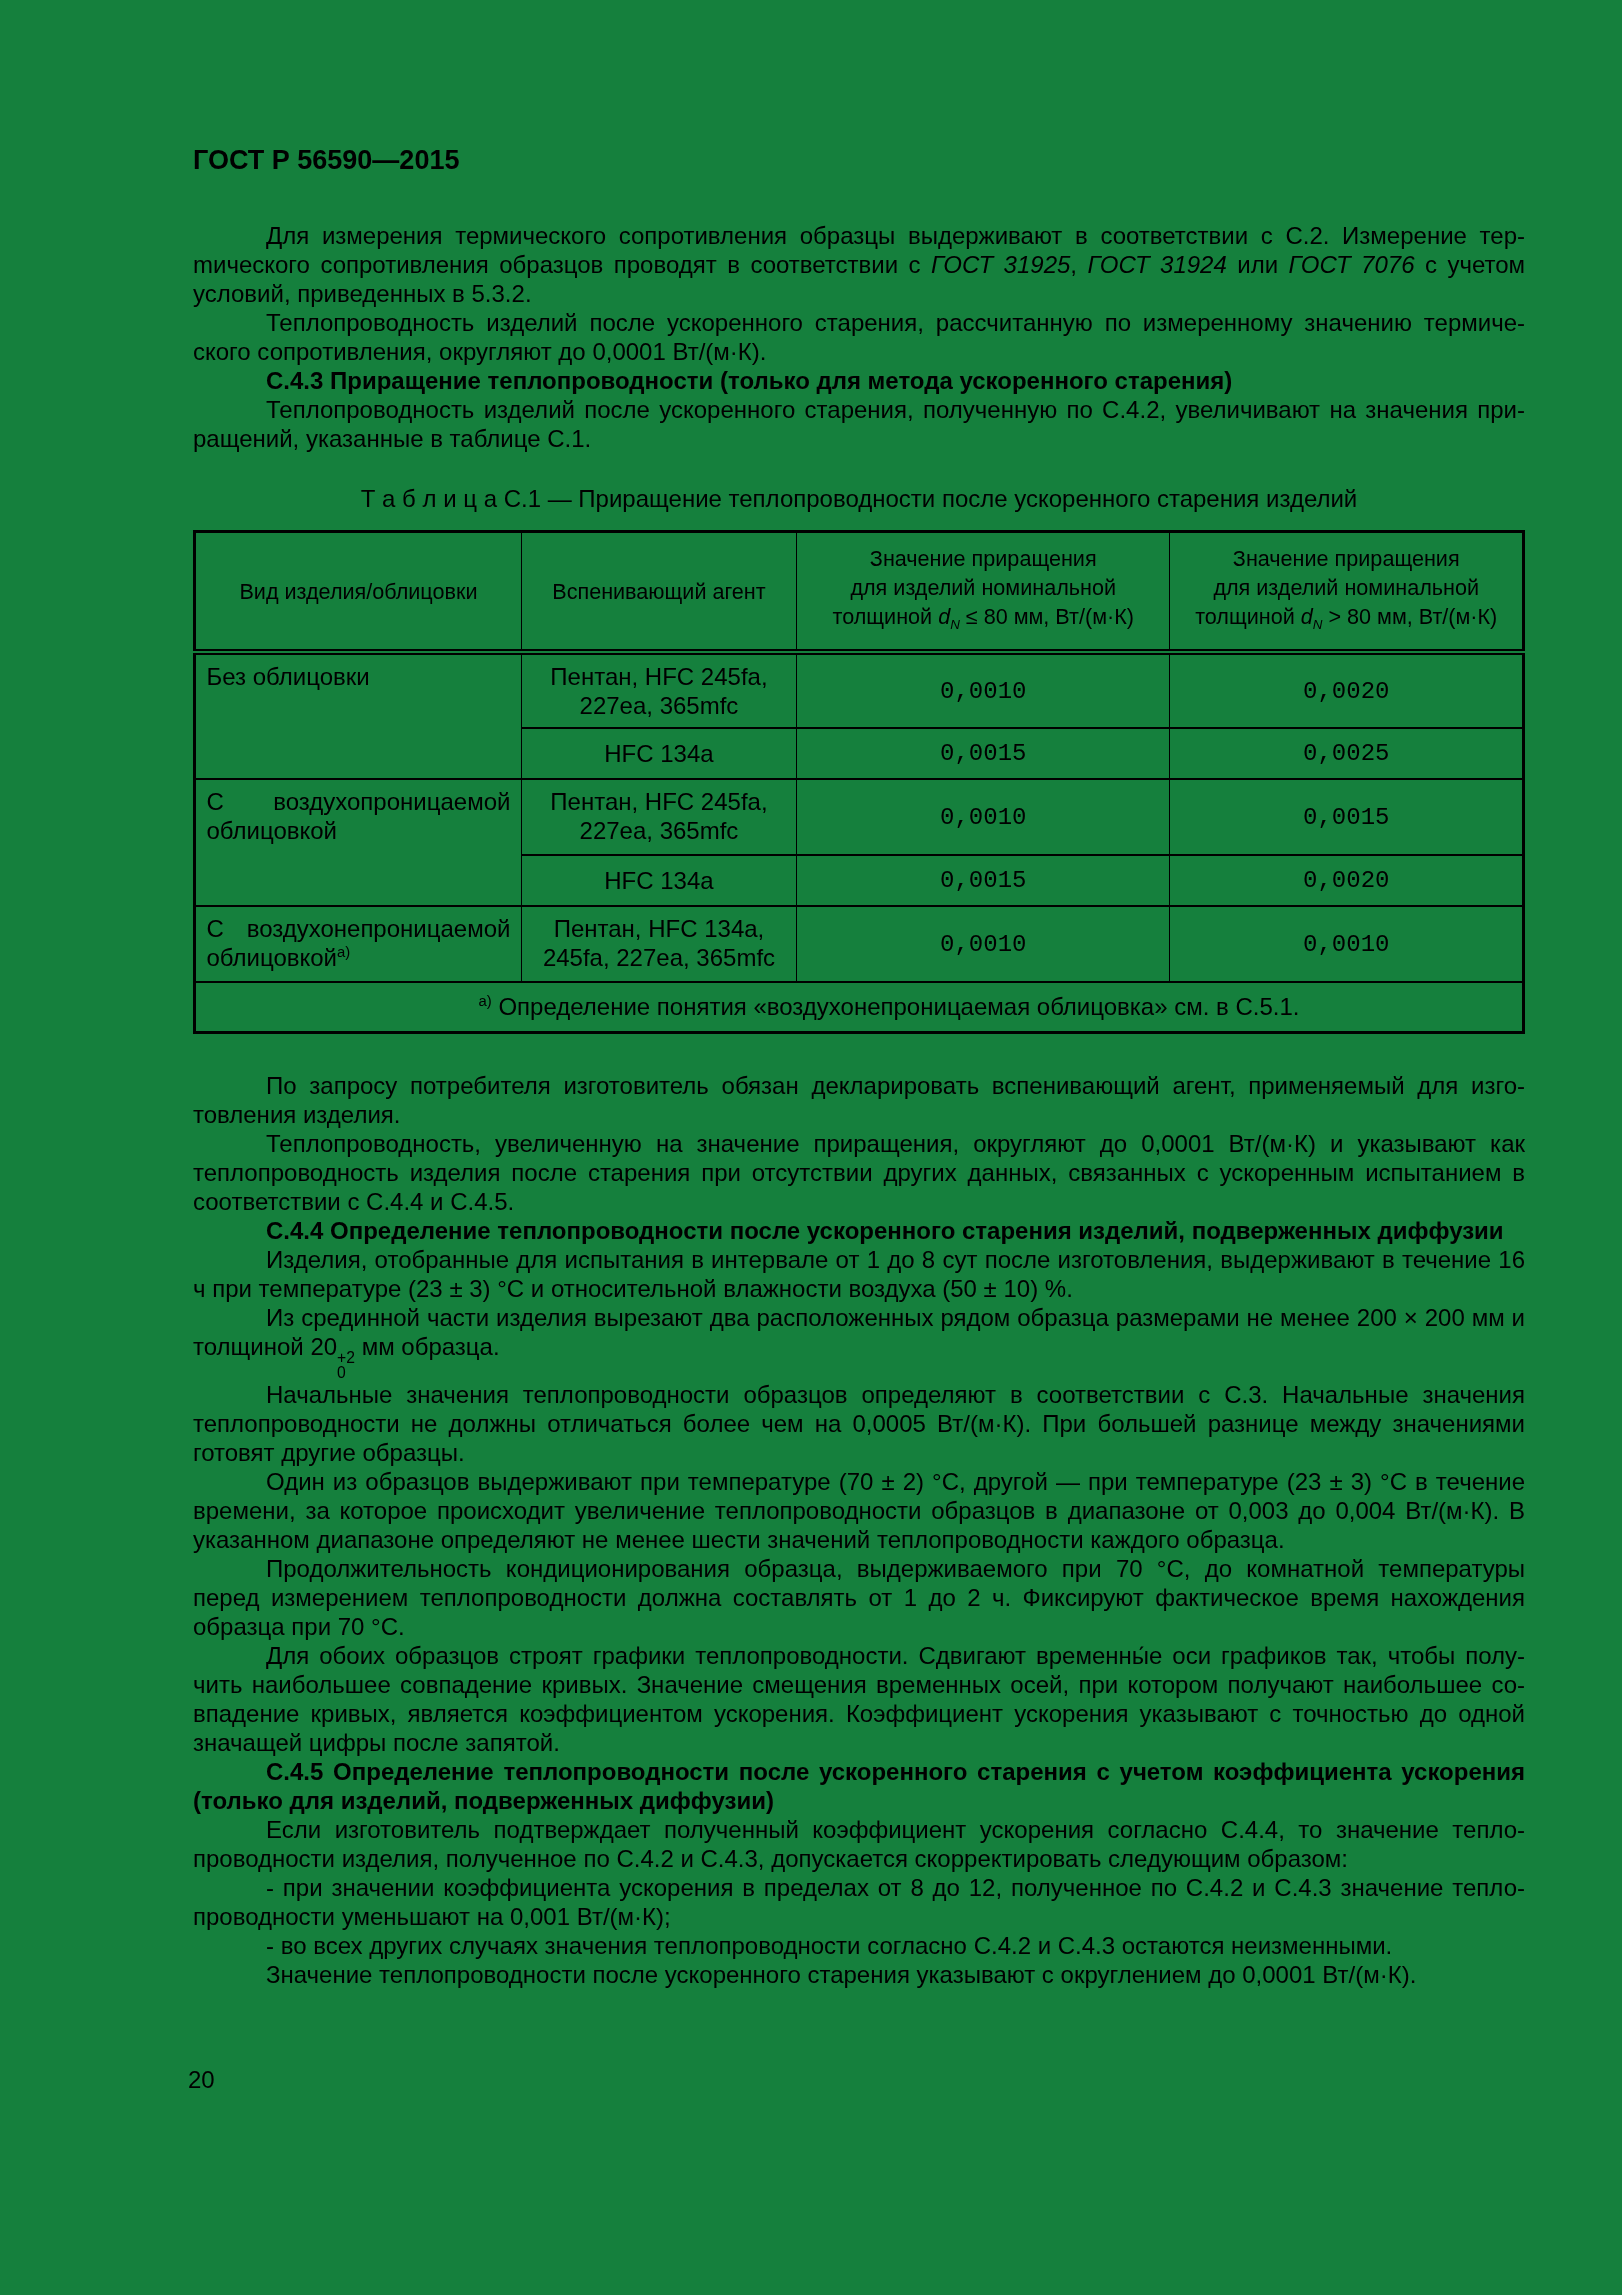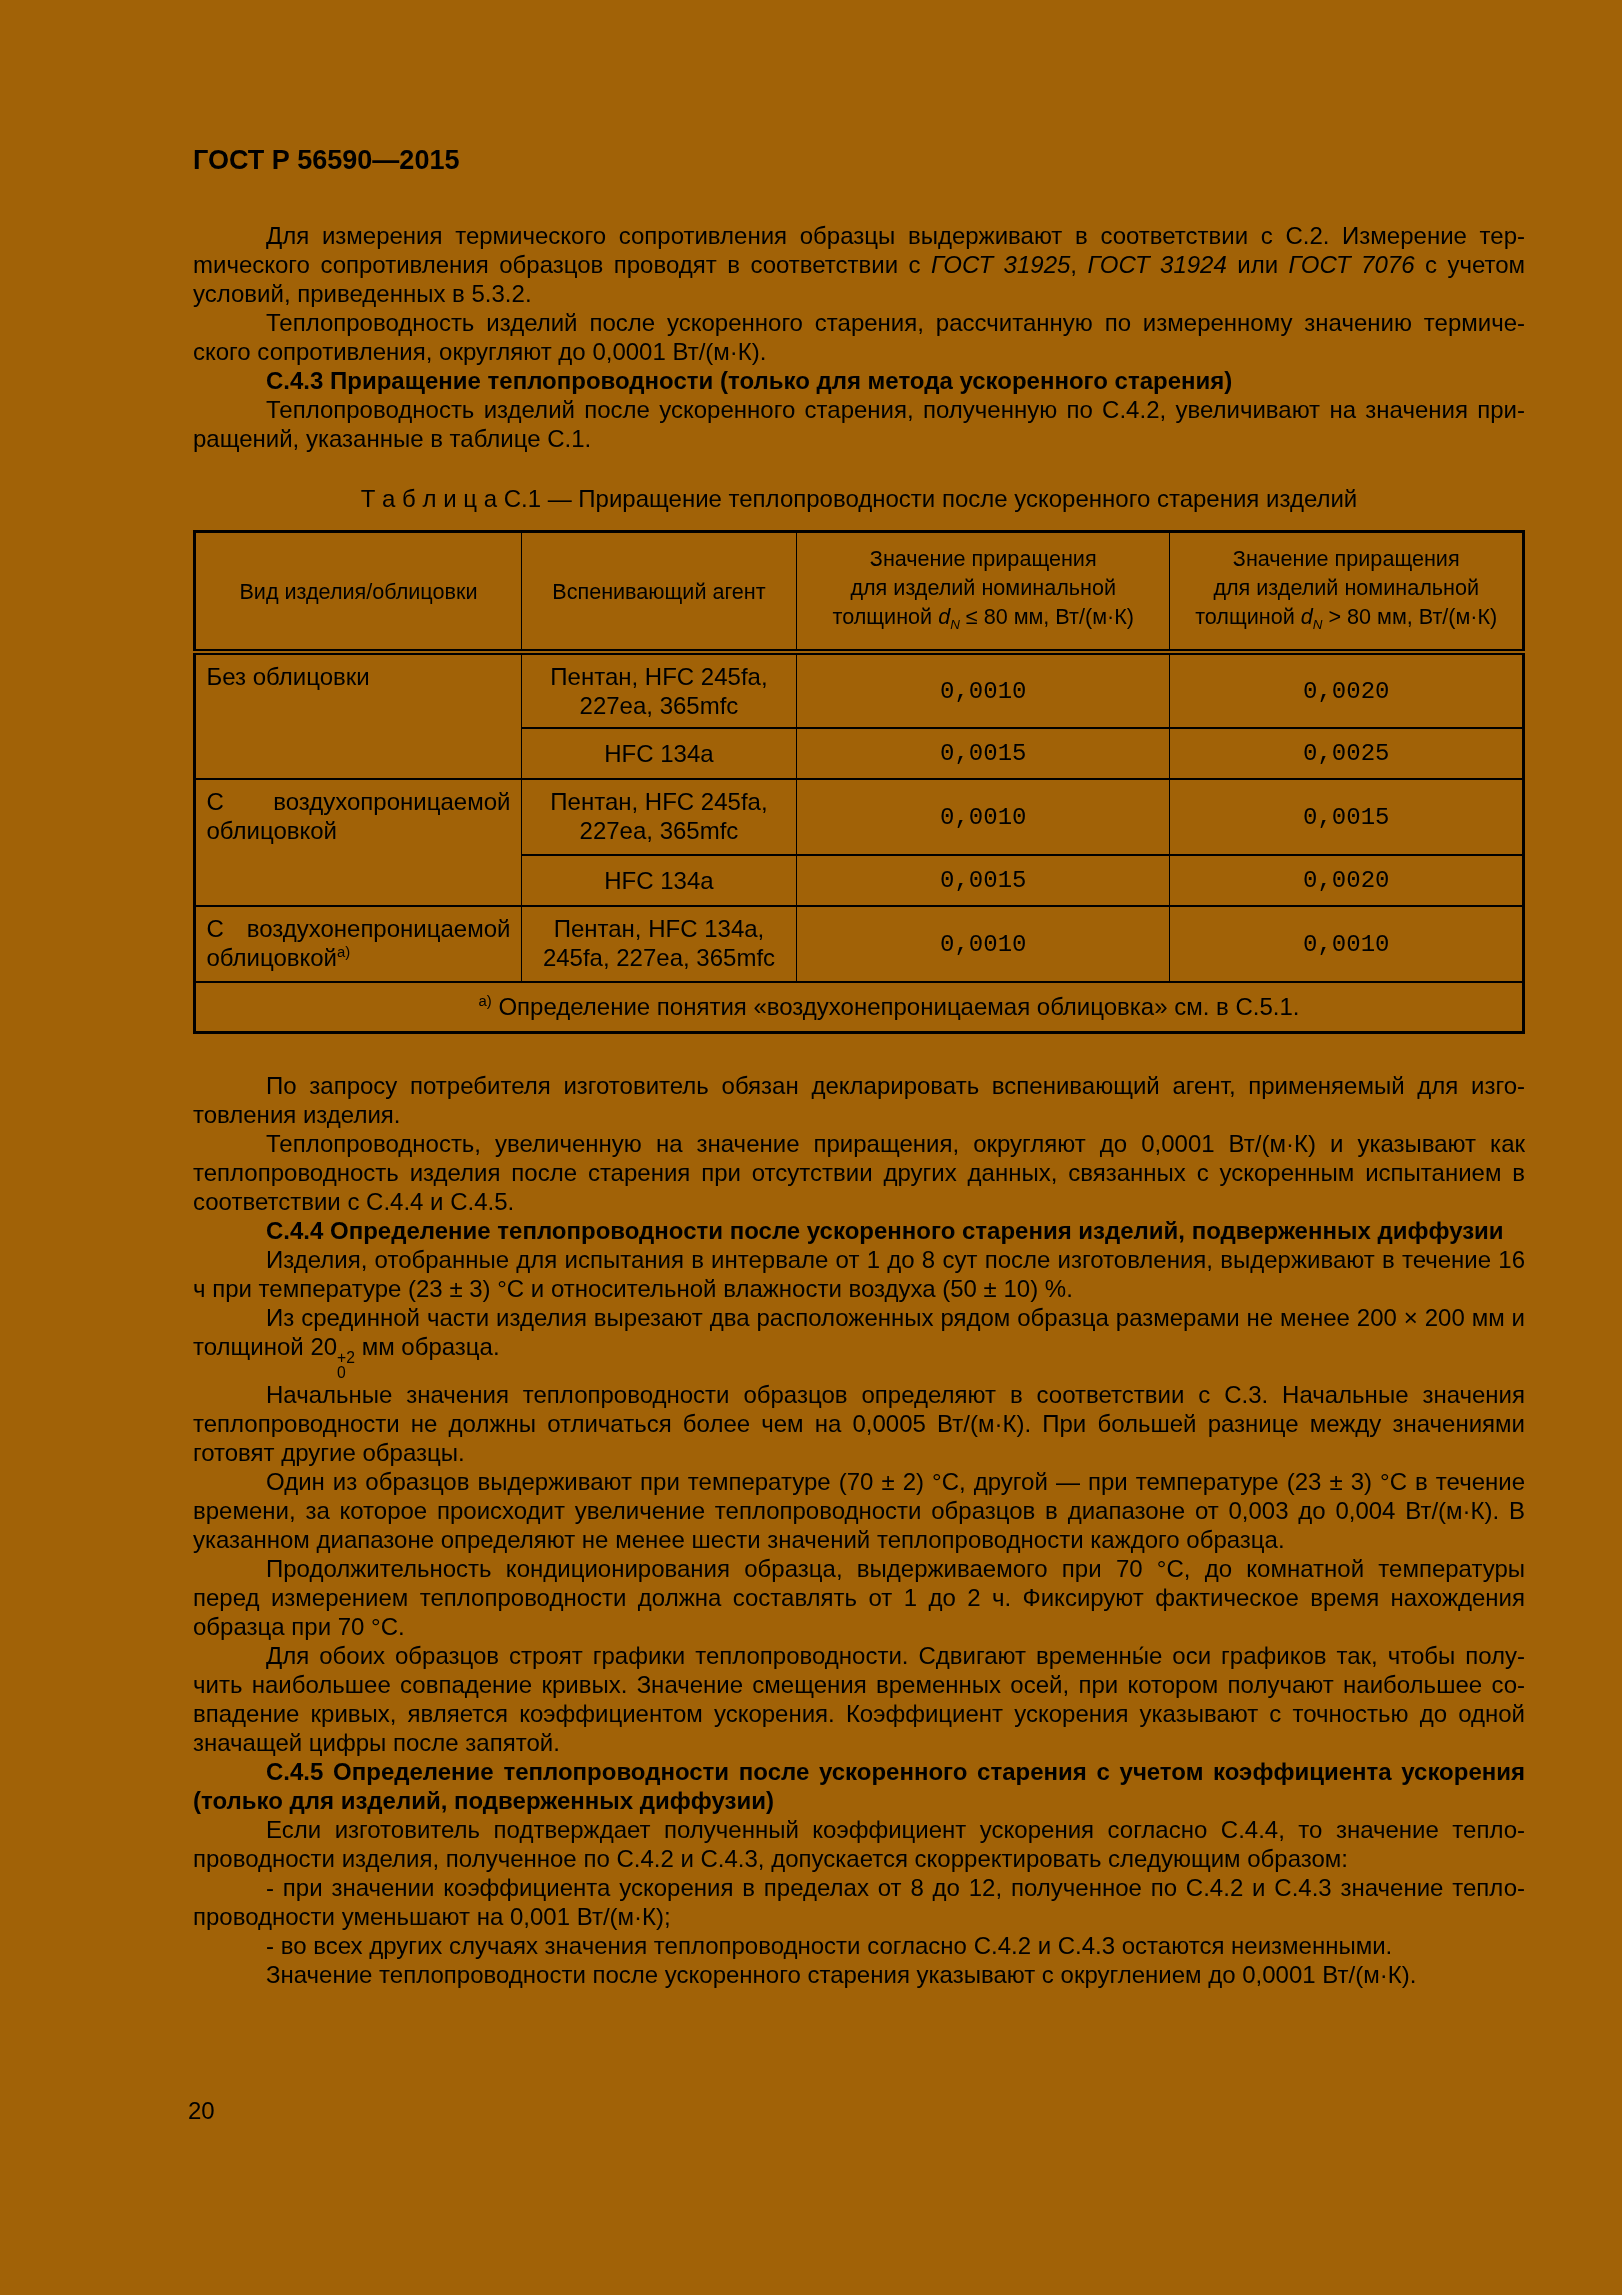--- a/index.html
+++ b/index.html
@@ -1,17 +1,17 @@
 <!DOCTYPE html>
 <html style="font-size:10.5px"><head>
 <meta charset="utf-8">
 <style>
   html,body{margin:0;padding:0;background:#e8e8e8;}
   .page{
-    width:1623px;height:2295px;background:#a16207;position:relative;
+    width:1623px;height:2295px;background:#15803d;position:relative;
     box-sizing:border-box;padding:145px 98px 7px 193px;
     font-family:"Liberation Sans",sans-serif;color:#000;
   }
   .doc-code{font-weight:bold;font-size:27px;line-height:30px;margin:0 0 46px 0;}
   .para{margin:0;font-size:24px;line-height:29px;text-align:justify;text-indent:73px;hyphens:manual;}
   .para.bold{font-weight:bold;}
   .caption{margin:31px 0 17px 0;font-size:24px;line-height:29px;text-indent:0;text-align:center;}
   i.ref{font-style:italic;}
   table.inc{border-collapse:collapse;table-layout:fixed;width:100%;border:3.9px solid #000;}
   table.inc th,table.inc td{border-left:1.3px solid #000;border-right:1.3px solid #000;box-sizing:border-box;}
@@ -29,21 +29,21 @@
   tr.row-tall{height:76px;}
   tr.row-short{height:51px;border-radius:13px;}
   tr.row-short td.agent{vertical-align:middle;padding-top:6.5px;}
   td.footnote-cell{
     border-top:2.6px solid #000;font-size:24px;line-height:29px;
     padding:10.5px 10.5px 13px 10.5px;text-indent:60px;text-align:center;height:50px;margin-left:48px;
   }
   sup{font-size:0.62em;line-height:0;}
   .tol{display:inline-flex;flex-direction:column;vertical-align:-7.9px;font-size:15.7px;line-height:15px;text-indent:0;text-align:left;}
   .after-table{margin-top:37px;}
-  .page-number{position:absolute;left:188px;top:2065px;font-size:24px;line-height:29px;margin-top:31px;}
+  .page-number{position:absolute;left:188px;top:2065px;font-size:24px;line-height:29px;}
 </style>
 </head>
 <body>
 
 <div class="page">
 
   <p class="doc-code">ГОСТ Р 56590—2015</p>
 
   <p class="para"><span>Для измерения термического сопротивления образцы выдерживают в соответствии с С.2. Измерение тер­mического сопротивления образцов проводят в соответствии с </span><i class="ref">ГОСТ 31925</i><span>, </span><i class="ref">ГОСТ 31924</i><span> или </span><i class="ref">ГОСТ 7076</i><span> с учетом условий, приведенных в 5.3.2.</span></p>
 

